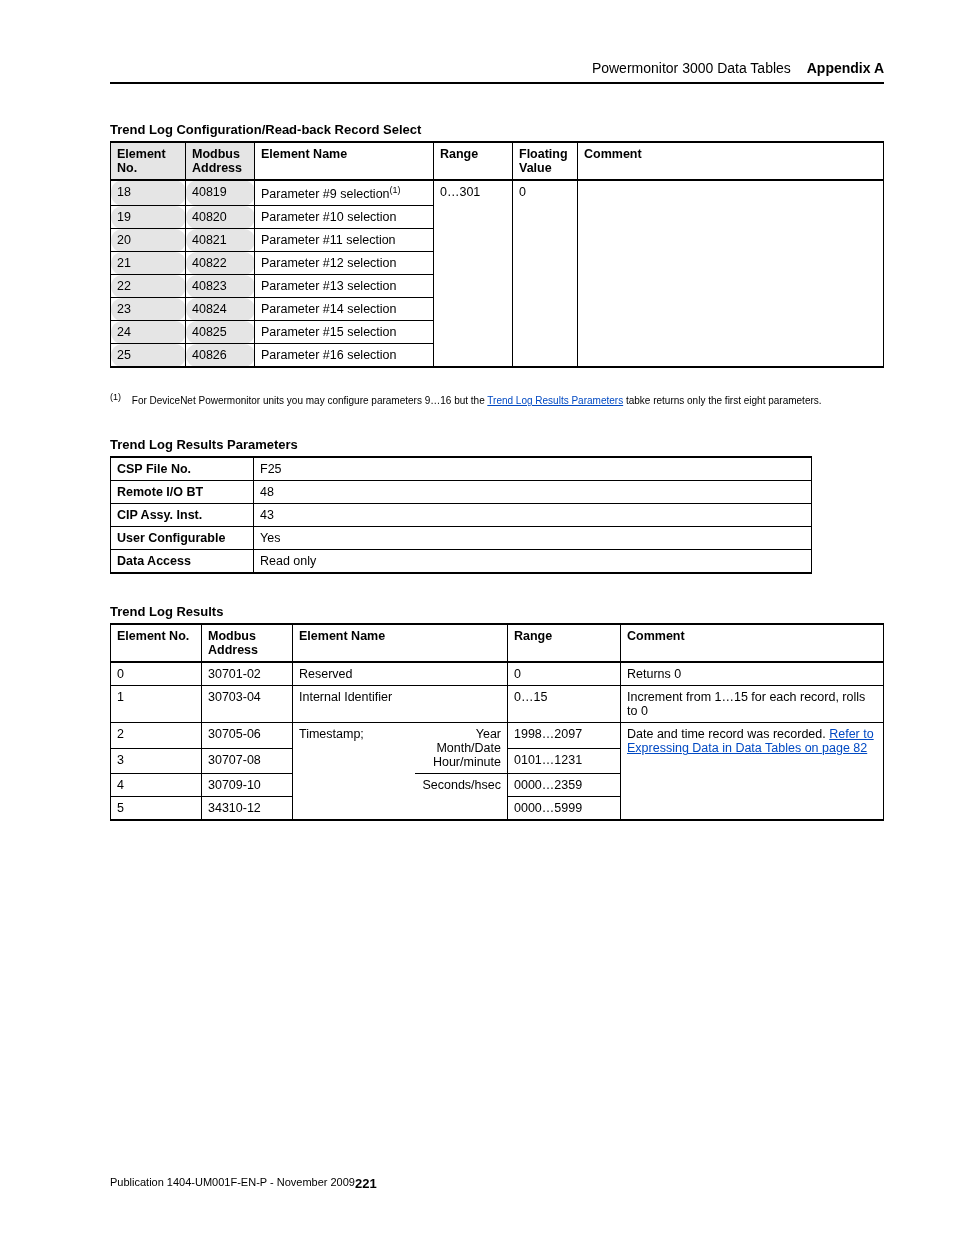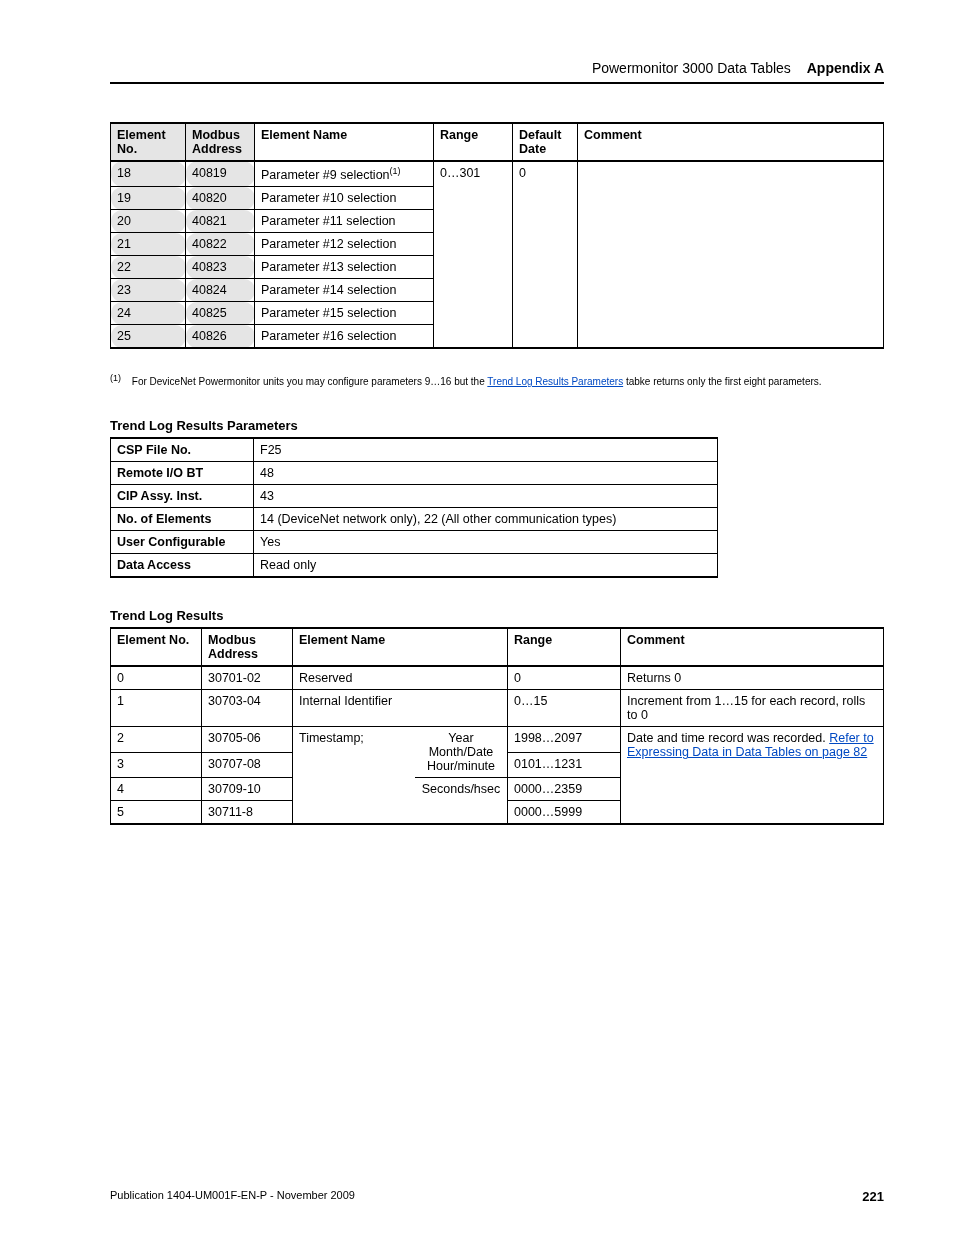--- a/index.html
+++ b/index.html
@@ -69,63 +69,64 @@
   .t1 th { background: #fff; }
   sup { font-size: 9px; }
   .footnote {
     font-size: 10px;
     margin-top: 24px;
     line-height: 1.3;
   }
   .footnote .fn-marker { vertical-align: super; font-size: 9px; margin-right: 8px; }
   .link { color: #0049c3; text-decoration: underline; }
   
-  .t2 { width: 608px; }
+  .t2 { width: 702px; }
   .t2 td, .t2 th { border-top: 1px solid #000; border-bottom: 1px solid #000; }
   .t2 .col-k { width: 130px; font-weight: bold; }
   .t2 tr:first-child td { border-top: 2px solid #000; }
   .t2 tr:last-child td { border-bottom: 2px solid #000; }
   
   .t3 td { border-top: 1px solid #000; }
   .t3 .col-en3 { width: 78px; }
   .t3 .col-mb3 { width: 78px; }
   .t3 .col-name3a { width: 110px; }
-  .t3 .col-name3b { width: 80px; text-align: center; }
+  .t3 .col-name3b { width: 80px; text-align: right; }
   .t3 .col-range3 { width: 100px; }
   .t3 .col-com3 { }
   .t3 th.name3 { }
   .footer {
     position: absolute;
-    bottom: 31px;
+    bottom: 44px;
     left: 110px;
     right: 70px;
     font-size: 11px;
     display: flex;
-    justify-content: space-between;
+    justify-content: flex-start;
   }
   .footer .pagenum { font-weight: bold; font-size: 13px; }
 </style>
 </head>
 <body>
 
 <div class="page">
   <div class="running-header">
     <span>Powermonitor 3000 Data Tables</span>
     <span class="appendix">Appendix A</span>
   </div>
   <hr class="hr-thick">
 
+  <div class="section-title">Trend Log Configuration/Read-back Record Select</div>
   <table class="t1">
     <thead>
       <tr>
         <th class="col-en">Element No.</th>
         <th class="col-mb">Modbus Address</th>
         <th class="col-name">Element Name</th>
         <th class="col-range">Range</th>
-        <th class="col-def">Default Date</th>
+        <th class="col-def">Floating Value</th>
         <th class="col-com">Comment</th>
       </tr>
     </thead>
     <tbody id="t1-body">
         <tr>
           <td class="col-en">18</td>
           <td class="col-mb">40819</td>
           <td class="col-name">Parameter #9 selection<sup>(1)</sup></td>
           <td class="col-range" rowspan="8" style="border-bottom: 2px solid rgb(0, 0, 0);">0…301</td>
           <td class="col-def" rowspan="8" style="border-bottom: 2px solid rgb(0, 0, 0);">0</td>
@@ -180,24 +181,20 @@
           <td class="col-k">CSP File No.</td>
           <td>F25</td>
         </tr>
         <tr>
           <td class="col-k">Remote I/O BT</td>
           <td>48</td>
         </tr>
         <tr>
           <td class="col-k">CIP Assy. Inst.</td>
           <td>43</td>
-        </tr>
-        <tr>
-          <td class="col-k">No. of Elements</td>
-          <td>14 (DeviceNet network only), 22 (All other communication types)</td>
         </tr>
         <tr>
           <td class="col-k">User Configurable</td>
           <td>Yes</td>
         </tr>
         <tr>
           <td class="col-k">Data Access</td>
           <td>Read only</td>
         </tr>
       </tbody>
@@ -244,21 +241,21 @@
           <td class="col-range3">0101…1231</td>
         </tr>
         <tr>
           <td class="col-en3">4</td>
           <td class="col-mb3">30709-10</td>
           <td class="col-name3b" rowspan="2" style="border-left: none; border-bottom: 2px solid rgb(0, 0, 0); vertical-align: top;">Seconds/hsec</td>
           <td class="col-range3">0000…2359</td>
         </tr>
         <tr class="last-row">
           <td class="col-en3">5</td>
-          <td class="col-mb3">30711-8</td>
+          <td class="col-mb3">34310-12</td>
           <td class="col-range3">0000…5999</td>
         </tr>
       </tbody>
   </table>
 
   <div class="footer">
     <span>Publication 1404-UM001F-EN-P - November 2009</span>
     <span class="pagenum">221</span>
   </div>
 </div>

